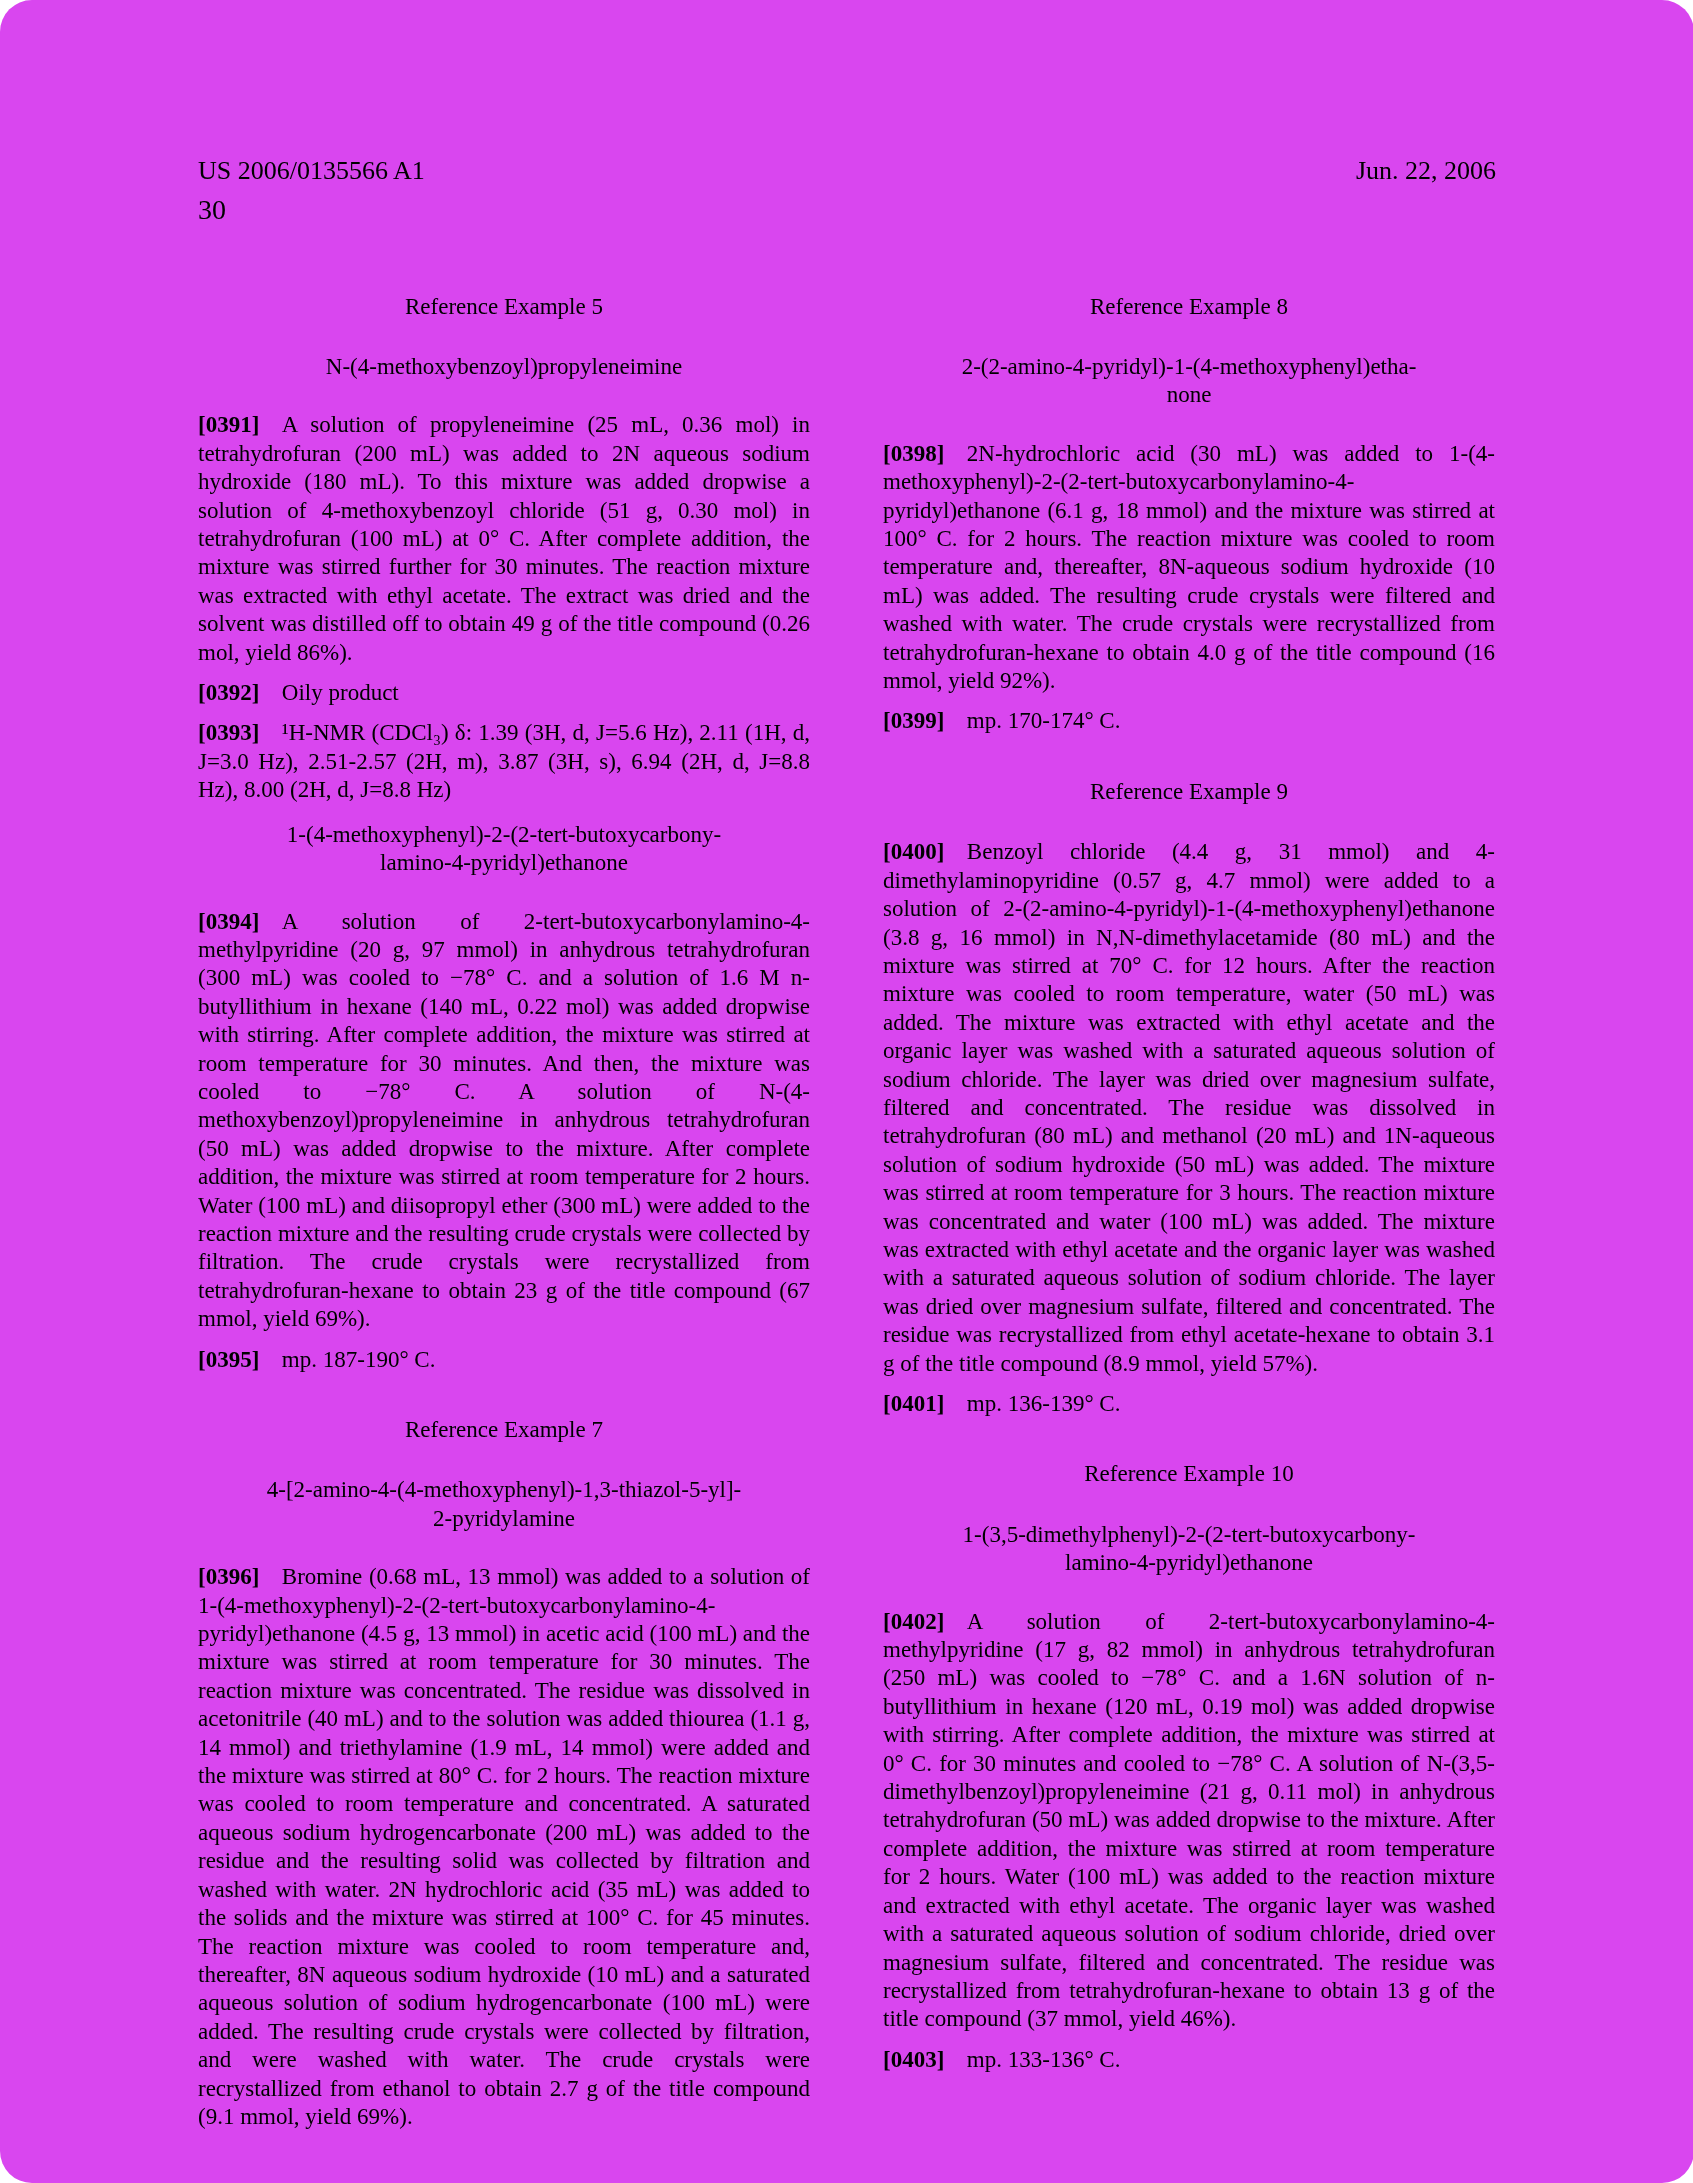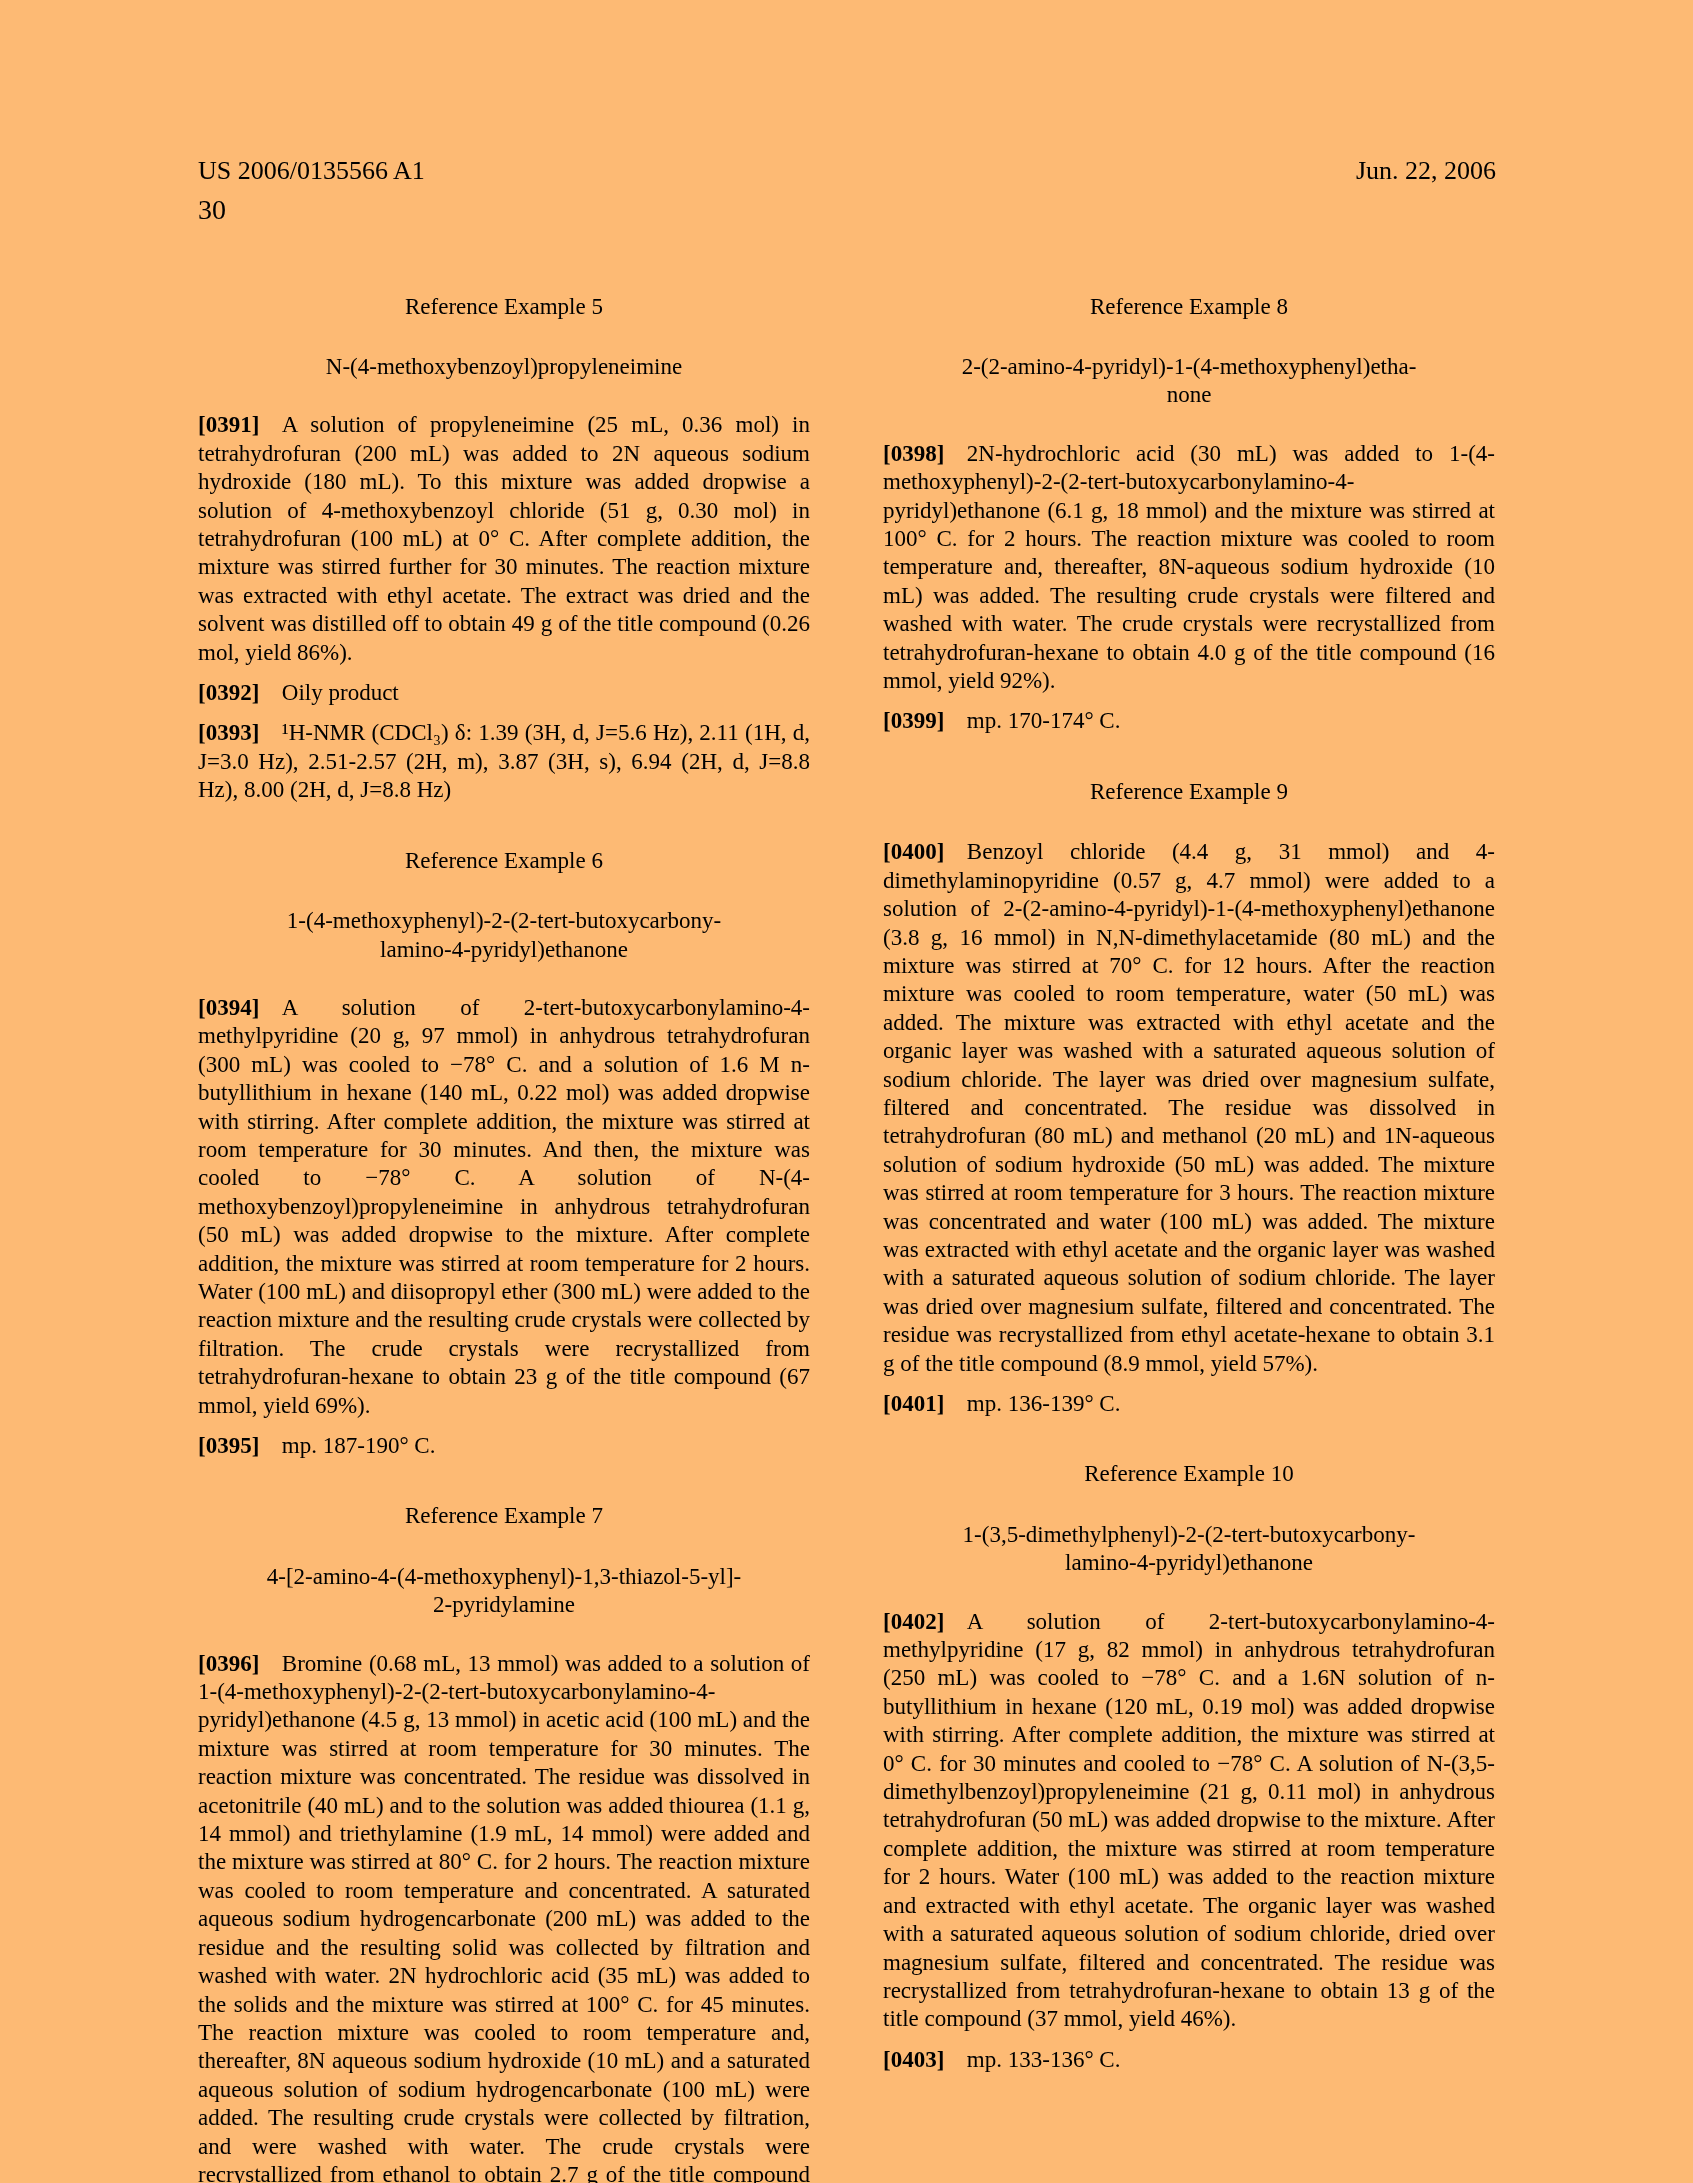--- a/index.html
+++ b/index.html
@@ -4,26 +4,27 @@
 <style>
   html, body {
     margin: 0;
     padding: 0;
     background: #ffffff;
   }
   .page {
     position: relative;
     width: 1694px;
     height: 2183px;
-    background: #fdba74;
+    background: #d946ef;
     color: #000000;
     font-family: "Liberation Serif", "DejaVu Serif", serif;
     box-sizing: border-box;
     padding: 156px 198px 0 198px;
     overflow: hidden;
+    border-radius: 32px;
   }
   .header {
     display: flex;
     justify-content: space-between;
     align-items: baseline;
     font-size: 26px;
     line-height: 30px;
   }
   .pageno {
     font-size: 28px;
@@ -81,21 +82,20 @@
 
       <section class="sec">
         <h2 class="sec-heading">Reference Example 5</h2>
         <div class="sec-title">N-(4-methoxybenzoyl)propyleneimine</div>
         <p class="para"><span class="pnum">[0391]</span><span class="ptext">A solution of propyleneimine (25 mL, 0.36 mol) in tetrahydrofuran (200 mL) was added to 2N aqueous sodium hydroxide (180 mL). To this mixture was added dropwise a solution of 4-methoxybenzoyl chloride (51 g, 0.30 mol) in tetrahydrofuran (100 mL) at 0° C. After complete addition, the mixture was stirred further for 30 minutes. The reaction mixture was extracted with ethyl acetate. The extract was dried and the solvent was distilled off to obtain 49 g of the title compound (0.26 mol, yield 86%).</span></p>
         <p class="para"><span class="pnum">[0392]</span><span class="ptext">Oily product</span></p>
         <p class="para"><span class="pnum">[0393]</span><span class="ptext">¹H-NMR (CDCl₃) δ: 1.39 (3H, d, J=5.6 Hz), 2.11 (1H, d, J=3.0 Hz), 2.51-2.57 (2H, m), 3.87 (3H, s), 6.94 (2H, d, J=8.8 Hz), 8.00 (2H, d, J=8.8 Hz)</span></p>
       </section>
 
       <section class="sec">
-        <h2 class="sec-heading">Reference Example 6</h2>
         <div class="sec-title">1-(4-methoxyphenyl)-2-(2-tert-butoxycarbony-
 lamino-4-pyridyl)ethanone</div>
         <p class="para"><span class="pnum">[0394]</span><span class="ptext">A solution of 2-tert-butoxycarbonylamino-4-methylpyridine (20 g, 97 mmol) in anhydrous tetrahydrofuran (300 mL) was cooled to −78° C. and a solution of 1.6 M n-butyllithium in hexane (140 mL, 0.22 mol) was added dropwise with stirring. After complete addition, the mixture was stirred at room temperature for 30 minutes. And then, the mixture was cooled to −78° C. A solution of N-(4-methoxybenzoyl)propyleneimine in anhydrous tetrahydrofuran (50 mL) was added dropwise to the mixture. After complete addition, the mixture was stirred at room temperature for 2 hours. Water (100 mL) and diisopropyl ether (300 mL) were added to the reaction mixture and the resulting crude crystals were collected by filtration. The crude crystals were recrystallized from tetrahydrofuran-hexane to obtain 23 g of the title compound (67 mmol, yield 69%).</span></p>
         <p class="para"><span class="pnum">[0395]</span><span class="ptext">mp. 187-190° C.</span></p>
       </section>
 
       <section class="sec">
         <h2 class="sec-heading">Reference Example 7</h2>
         <div class="sec-title">4-[2-amino-4-(4-methoxyphenyl)-1,3-thiazol-5-yl]-
 2-pyridylamine</div>

